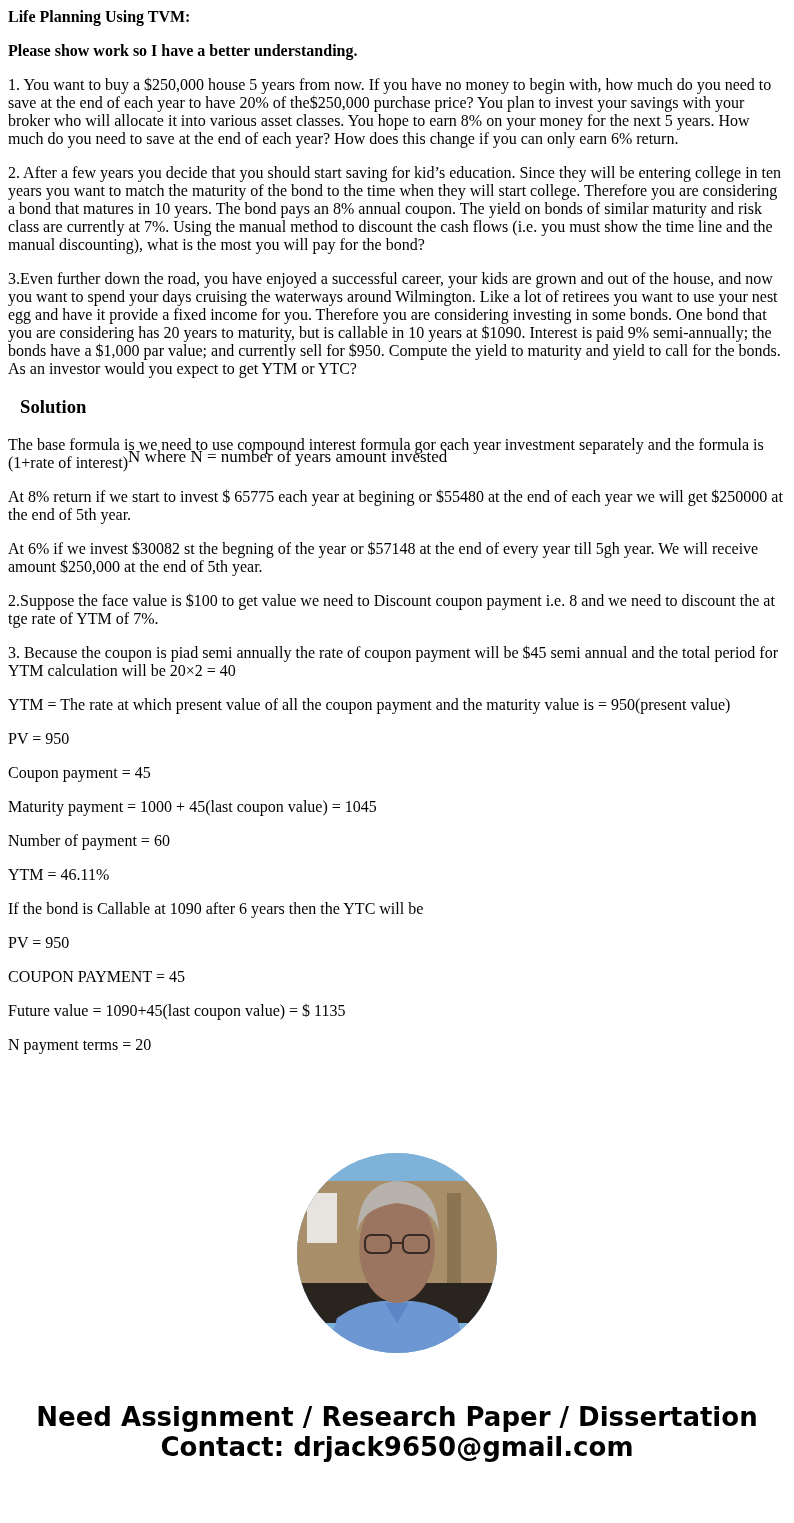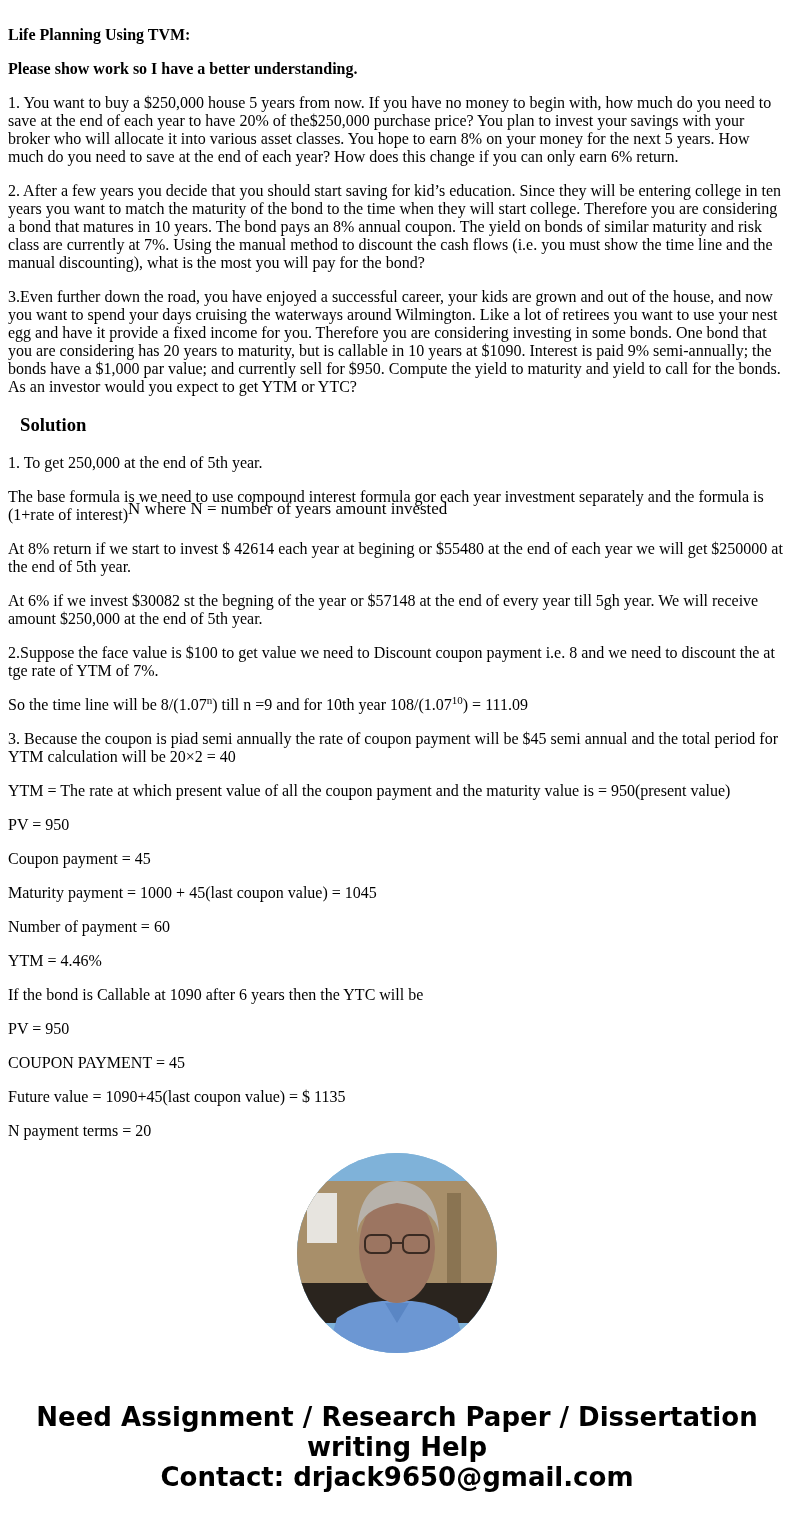--- a/index.html
+++ b/index.html
@@ -9,21 +9,21 @@
       position: relative;
       overflow: hidden;
       color: #000000;
       font-family: "Liberation Serif", "DejaVu Serif", serif;
       font-size: 16px;
       line-height: 18px;
     }
     .content {
       position: absolute;
       left: 8px;
-      top: 18px;
+      top: 0;
       width: 778px;
       height: 1122px;
       overflow: hidden;
     }
     .content p {
       margin: 16px 0;
     }
     .content p.first { margin-top: 8px; }
     .bold { font-weight: bold; }
     h3.sol {
@@ -64,33 +64,31 @@
 
 <div class="content">
   <p class="first bold">Life Planning Using TVM:</p>
   <p class="bold">Please show work so I have a better understanding.</p>
   <p>1. You want to buy a $250,000 house 5 years from now. If you have no money to begin with, how much do you need to save at the end of each year to have 20% of the$250,000 purchase price? You plan to invest your savings with your broker who will allocate it into various asset classes. You hope to earn 8% on your money for the next 5 years. How much do you need to save at the end of each year? How does this change if you can only earn 6% return.</p>
   <p>2. After a few years you decide that you should start saving for kid’s education. Since they will be entering college in ten years you want to match the maturity of the bond to the time when they will start college. Therefore you are considering a bond that matures in 10 years. The bond pays an 8% annual coupon. The yield on bonds of similar maturity and risk class are currently at 7%. Using the manual method to discount the cash flows (i.e. you must show the time line and the manual discounting), what is the most you will pay for the bond?</p>
   <p>3.Even further down the road, you have enjoyed a successful career, your kids are grown and out of the house, and now you want to spend your days cruising the waterways around Wilmington. Like a lot of retirees you want to use your nest egg and have it provide a fixed income for you. Therefore you are considering investing in some bonds. One bond that you are considering has 20 years to maturity, but is callable in 10 years at $1090. Interest is paid 9% semi-annually; the bonds have a $1,000 par value; and currently sell for $950. Compute the yield to maturity and yield to call for the bonds. As an investor would you expect to get YTM or YTC?</p>
 
   <h3 class="sol">Solution</h3>
 
-  <p>1. To get 250,000 at the end of 5th year.</p>
   <p><span>The base formula is we need to use compound interest formula gor each year investment separately and the formula is (1+rate of interest)</span><sup class="small">N where N = number of years amount invested</sup></p>
-  <p>At 8% return if we start to invest $ 42614 each year at begining or $55480 at the end of each year we will get $250000 at the end of 5th year.</p>
+  <p>At 8% return if we start to invest $ 65775 each year at begining or $55480 at the end of each year we will get $250000 at the end of 5th year.</p>
   <p>At 6% if we invest $30082 st the begning of the year or $57148 at the end of every year till 5gh year. We will receive amount $250,000 at the end of 5th year.</p>
   <p>2.Suppose the face value is $100 to get value we need to Discount coupon payment i.e. 8 and we need to discount the at tge rate of YTM of 7%.</p>
-  <p><span>So the time line will be 8/(1.07</span><sup class="tiny">n</sup><span>) till n =9 and for 10th year 108/(1.07</span><sup class="tiny">10</sup><span>) = 111.09</span></p>
   <p>3. Because the coupon is piad semi annually the rate of coupon payment will be $45 semi annual and the total period for YTM calculation will be 20×2 = 40</p>
   <p>YTM = The rate at which present value of all the coupon payment and the maturity value is = 950(present value)</p>
   <p>PV = 950</p>
   <p>Coupon payment = 45</p>
   <p>Maturity payment = 1000 + 45(last coupon value) = 1045</p>
   <p>Number of payment = 60</p>
-  <p>YTM = 4.46%</p>
+  <p>YTM = 46.11%</p>
   <p>If the bond is Callable at 1090 after 6 years then the YTC will be</p>
   <p>PV = 950</p>
   <p>COUPON PAYMENT = 45</p>
   <p>Future value = 1090+45(last coupon value) = $ 1135</p>
   <p>N payment terms = 20</p>
 </div>
 
 <div class="avatar">
   <svg width="200" height="200" viewBox="0 0 200 200">
     <rect x="0" y="0" width="200" height="200" fill="#7fb2d9"></rect>
@@ -103,15 +101,14 @@
     <path d="M60 80 Q62 30 100 28 Q140 30 142 80 Q138 55 100 50 Q64 55 60 80 Z" fill="#b7b2ab"></path>
     <rect x="68" y="82" width="26" height="18" rx="6" fill="none" stroke="#3a2a22" stroke-width="2"></rect>
     <rect x="106" y="82" width="26" height="18" rx="6" fill="none" stroke="#3a2a22" stroke-width="2"></rect>
     <line x1="94" y1="90" x2="106" y2="90" stroke="#3a2a22" stroke-width="2"></line>
     <path d="M88 150 L100 170 L112 150 Z" fill="#5a86c4"></path>
   </svg>
 </div>
 
 <div class="footer">
   <div>Need Assignment / Research Paper / Dissertation</div>
-  <div>writing Help</div>
   <div>Contact: drjack9650@gmail.com</div>
 </div>
 
 </body></html>

